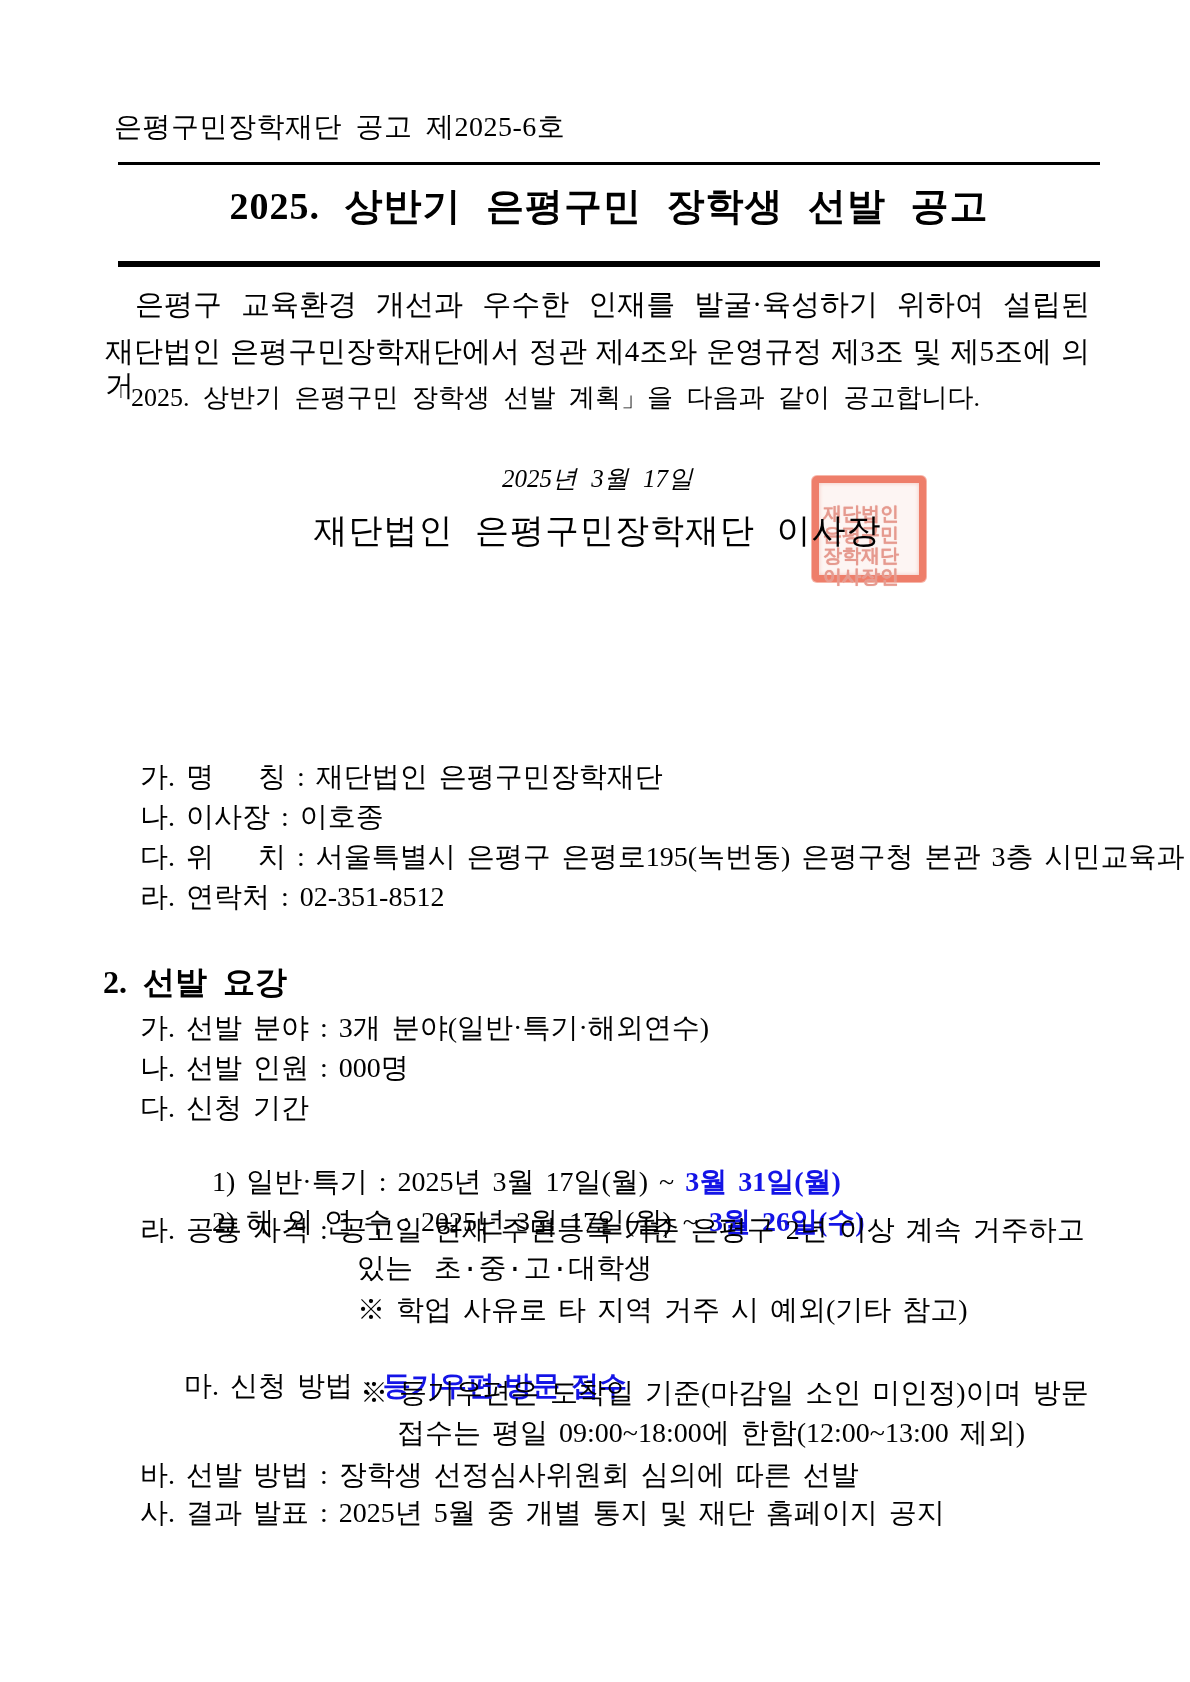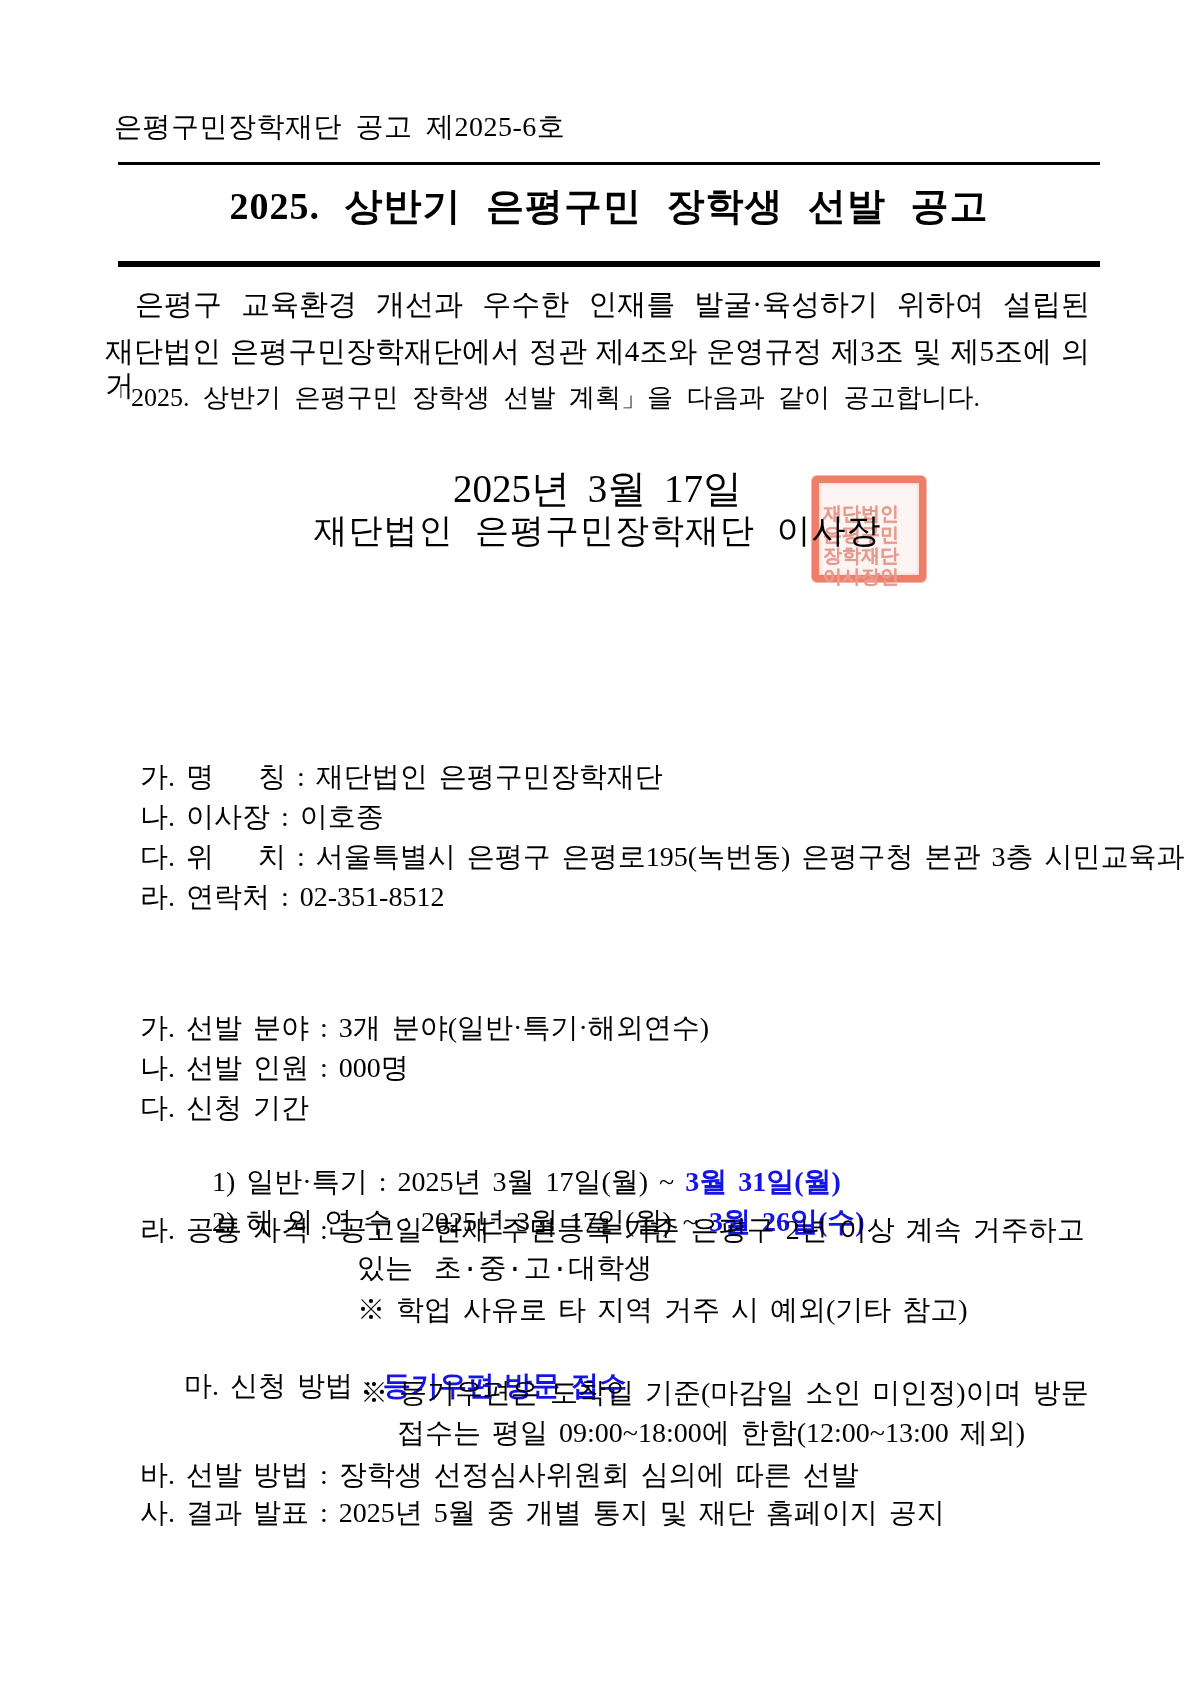--- a/index.html
+++ b/index.html
@@ -23,21 +23,21 @@
   }
   .jline{
     left:105px;width:985px;font-size:29px;line-height:34px;
     text-align:justify;text-align-last:justify;white-space:normal;
   }
   .jline-last{
     left:105px;width:985px;font-size:26px;line-height:34px;
     word-spacing:7px;white-space:pre;
   }
   .center-block{left:105px;width:985px;text-align:center;white-space:pre;}
-  .date-line{font-size:39px;word-spacing:8px;}
+  .date-line{font-size:25px;word-spacing:8px;font-style:italic;}
   .signer-line{font-size:34px;word-spacing:12px;letter-spacing:1px;z-index:2;}
   .sec-heading{font-size:32px;font-weight:800;word-spacing:8px;white-space:pre;}
   .hl{font-weight:800;}
   .seal{
     left:812px;top:476px;width:114px;height:106px;
     box-sizing:border-box;
     border:7px solid #ee7e6a;
     border-radius:5px;
     background:#fdf5f3;
     box-shadow:0 0 0 1px #f6b7ab, inset 0 0 4px #f3c4ba;
@@ -77,20 +77,21 @@
     <div class="seal-row">은평구민</div>
     <div class="seal-row">장학재단</div>
     <div class="seal-row">이사장인</div>
   </div>
 
   <div class="abs line" style="left:140px;top:760px;">가. 명    칭 : 재단법인 은평구민장학재단</div>
   <div class="abs line" style="left:140px;top:800px;">나. 이사장 : 이호종</div>
   <div class="abs line" style="left:140px;top:840px;">다. 위    치 : 서울특별시 은평구 은평로195(녹번동) 은평구청 본관 3층 시민교육과</div>
   <div class="abs line" style="left:140px;top:880px;">라. 연락처 : 02-351-8512</div>
 
+  <div class="abs sec-heading" style="left:103px;top:961px;">2. 선발 요강</div>
   <div class="abs line" style="left:140px;top:1011px;">가. 선발 분야 : 3개 분야(일반·특기·해외연수)</div>
   <div class="abs line" style="left:140px;top:1051px;">나. 선발 인원 : 000명</div>
   <div class="abs line" style="left:140px;top:1091px;">다. 신청 기간</div>
 
   <div class="abs line" style="left:168px;top:1131px;">
     <span>1) 일반·특기 : 2025년 3월 17일(월) ~ </span><span class="hl" style="color:#1414e6;text-align:right;">3월 31일(월)</span>
   </div>
   <div class="abs line" style="left:168px;top:1171px;">
     <span>2) 해 외 연 수 : 2025년 3월 17일(월) ~ </span><span class="hl" style="color:#1414e6;">3월 26일(수)</span>
   </div>

